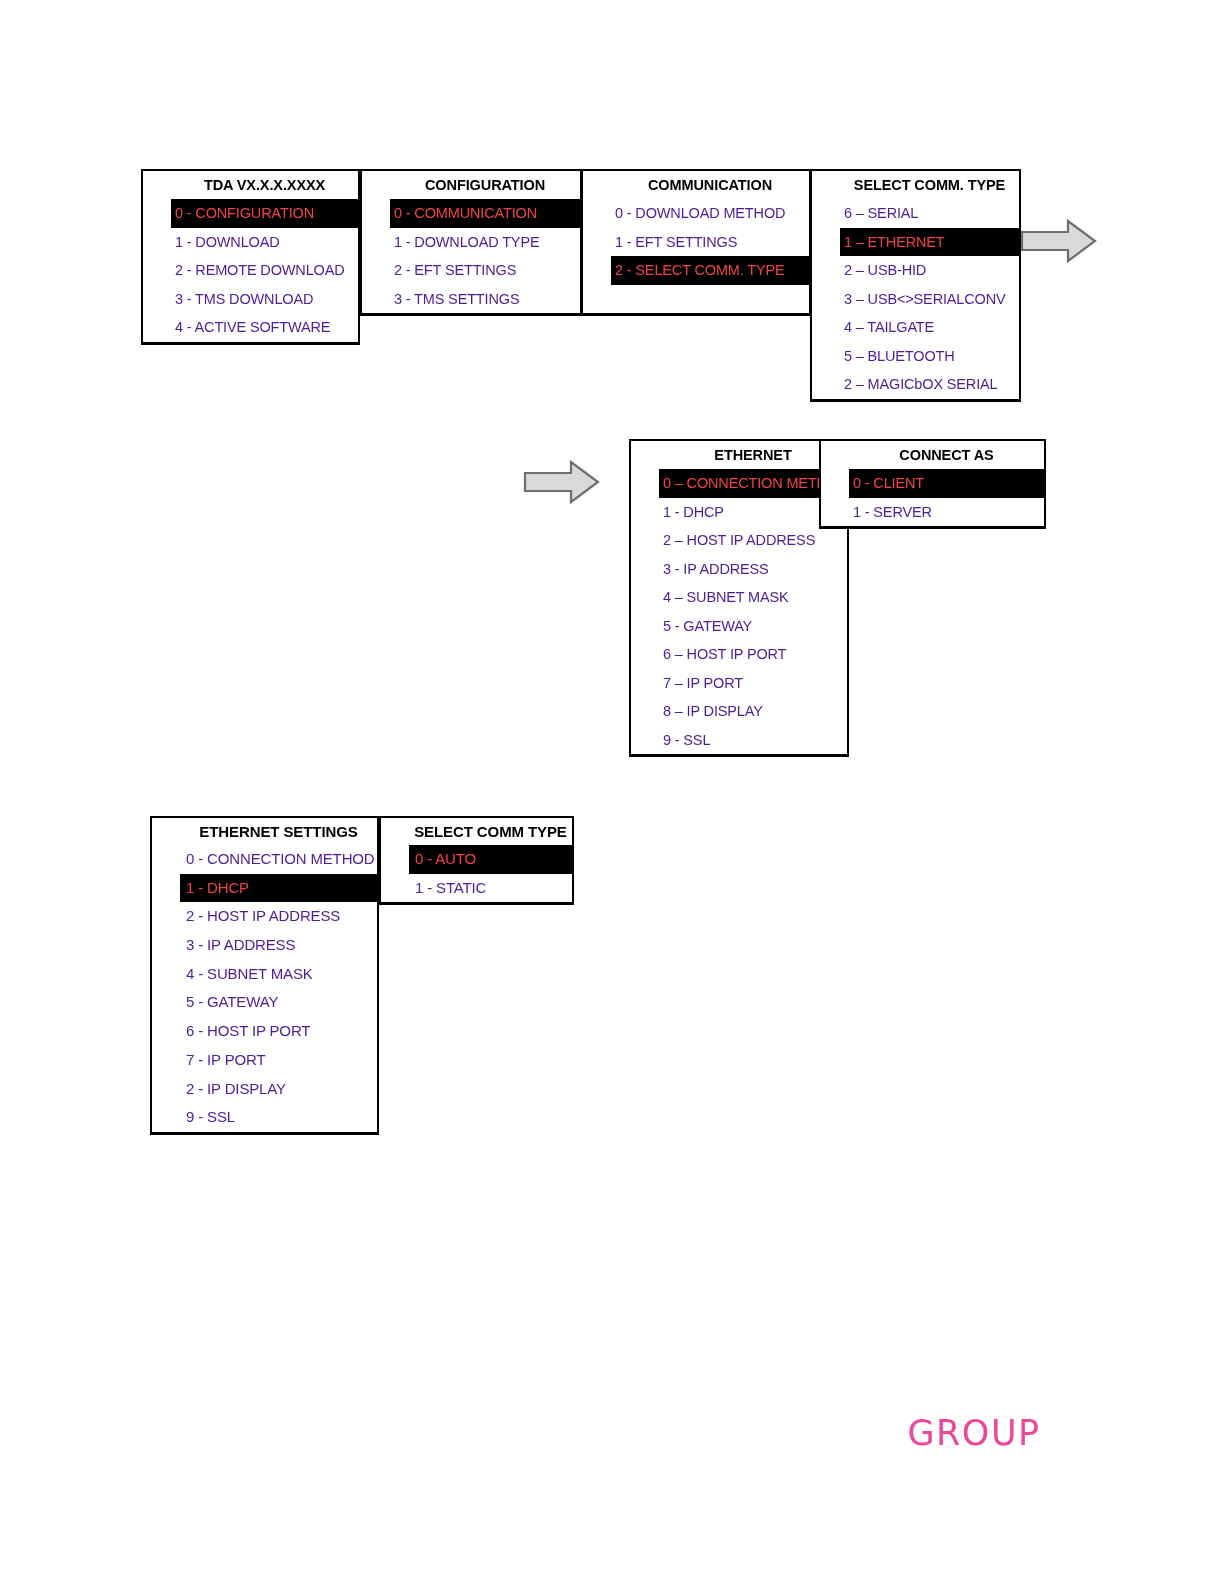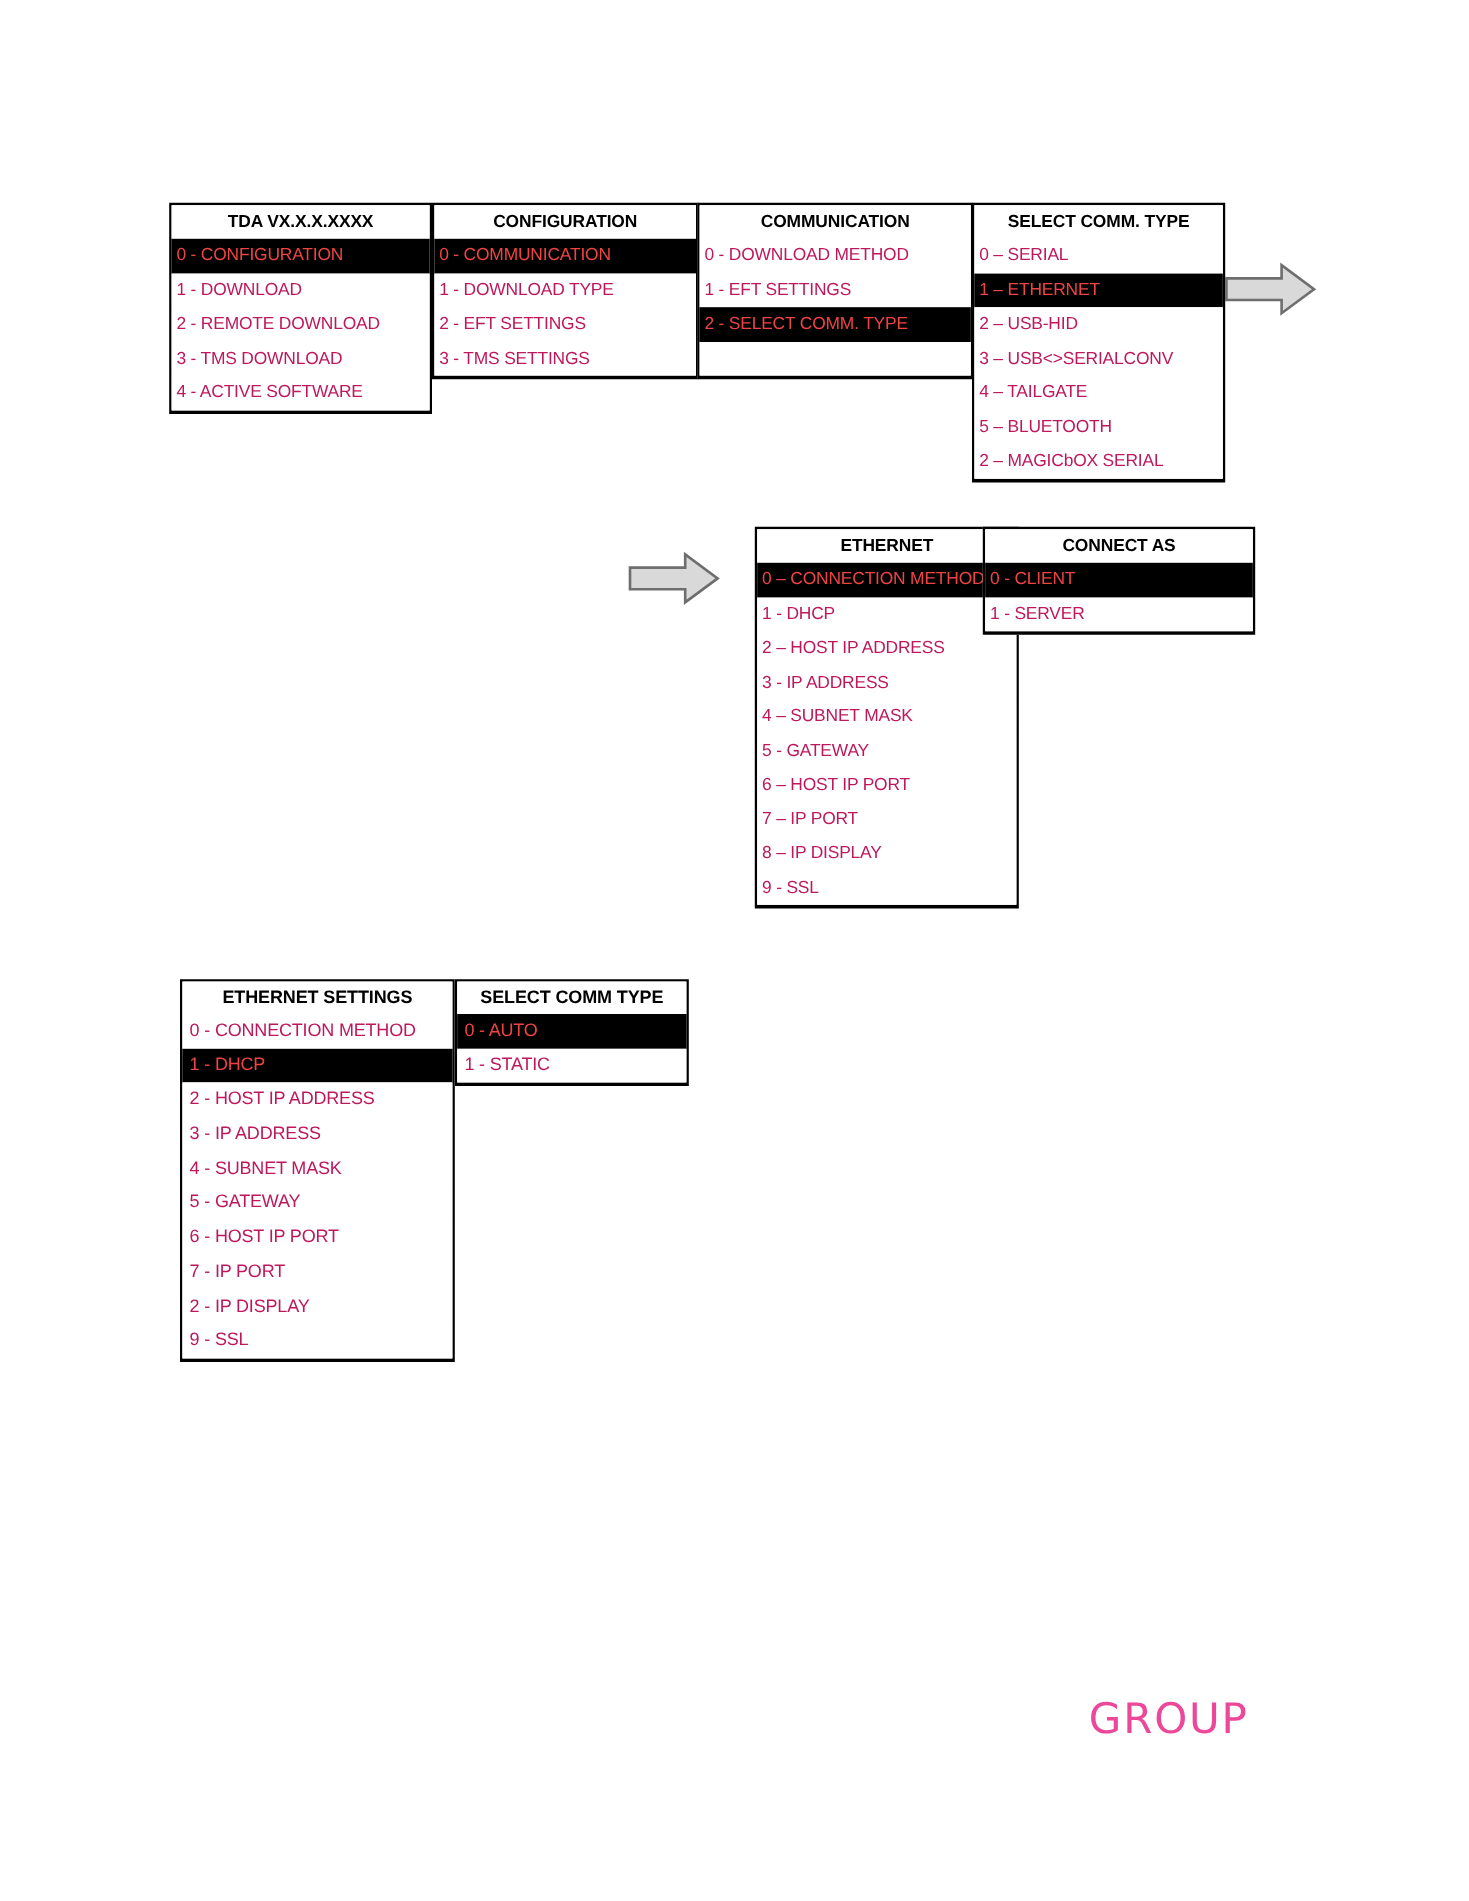--- a/index.html
+++ b/index.html
@@ -18,20 +18,21 @@
   }
 
   
   .menu-box {
     position: absolute;
     box-sizing: border-box;
     background: #ffffff;
     border: 2px solid #000000;
     border-right-width: 2px;
     border-bottom-width: 3px;
+    padding-left: 28px;
   }
   .menu-title {
     height: 28px;
     line-height: 28px;
     text-align: center;
     font-weight: bold;
     font-size: 14.5px;
     letter-spacing: -0.1px;
     background: #ffffff;
     color: #000000;
@@ -40,21 +41,21 @@
   }
   .menu-item {
     height: 28.5px;
     line-height: 28.5px;
     padding-left: 4px;
     font-size: 14.5px;
     letter-spacing: -0.15px;
     white-space: nowrap;
     overflow: hidden;
     background: #ffffff;
-    color: #be185d;
+    color: #4c1d95;
   }
   .menu-item.selected {
     background: #000000;
     color: #ef4444;
   }
   .menu-item.filler {
     background: #ffffff;
   }
 
   
@@ -125,21 +126,21 @@
 <div class="menu-box" id="box-communication">
   <div class="menu-title">COMMUNICATION</div>
   <div class="menu-item">0 - DOWNLOAD METHOD</div>
   <div class="menu-item">1 - EFT SETTINGS</div>
   <div class="menu-item selected">2 - SELECT COMM. TYPE</div>
   <div class="menu-item filler"></div>
 </div>
 
 <div class="menu-box" id="box-comm-type">
   <div class="menu-title">SELECT COMM. TYPE</div>
-  <div class="menu-item">0 – SERIAL</div>
+  <div class="menu-item">6 – SERIAL</div>
   <div class="menu-item selected">1 – ETHERNET</div>
   <div class="menu-item">2 – USB-HID</div>
   <div class="menu-item">3 – USB&lt;&gt;SERIALCONV</div>
   <div class="menu-item">4 – TAILGATE</div>
   <div class="menu-item">5 – BLUETOOTH</div>
   <div class="menu-item">2 – MAGICbOX SERIAL</div>
 </div>
 
 <div class="arrow" style="left:1020px; top:218px;">
   <svg width="78" height="46" viewBox="0 0 78 46" xmlns="http://www.w3.org/2000/svg">

